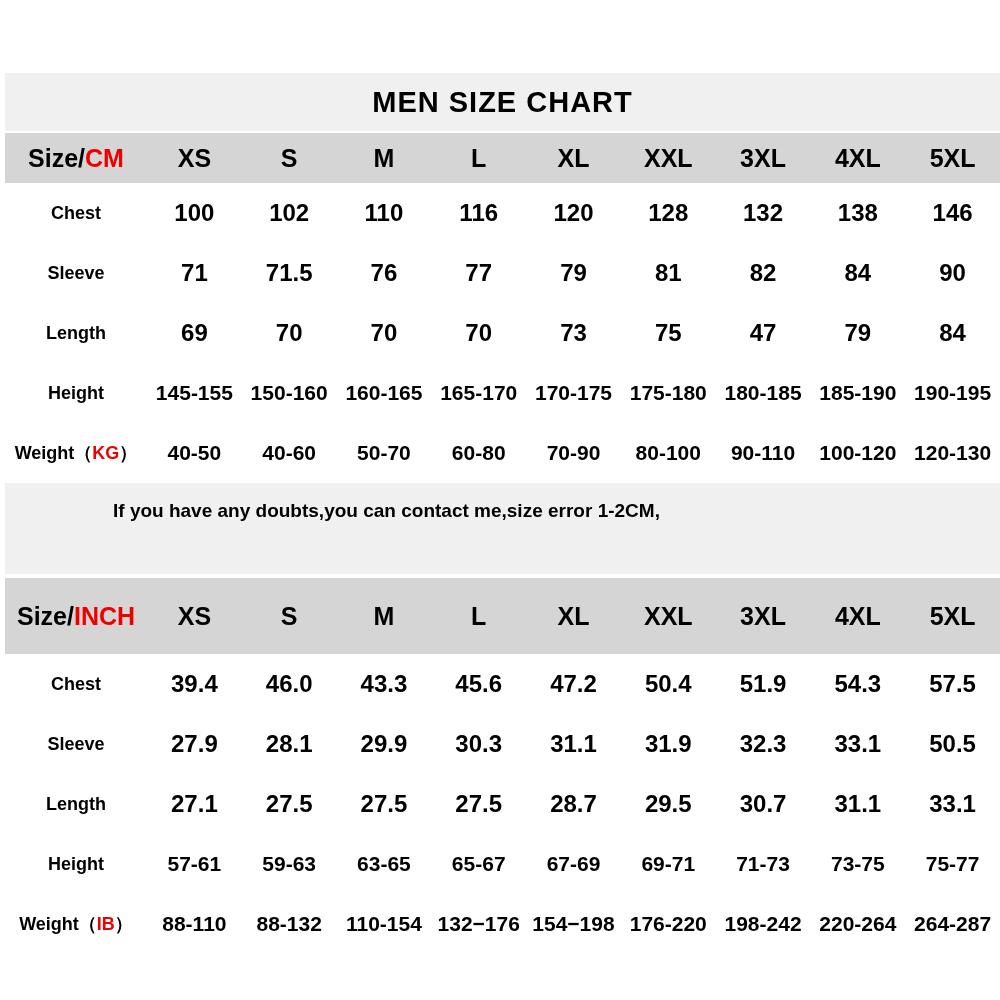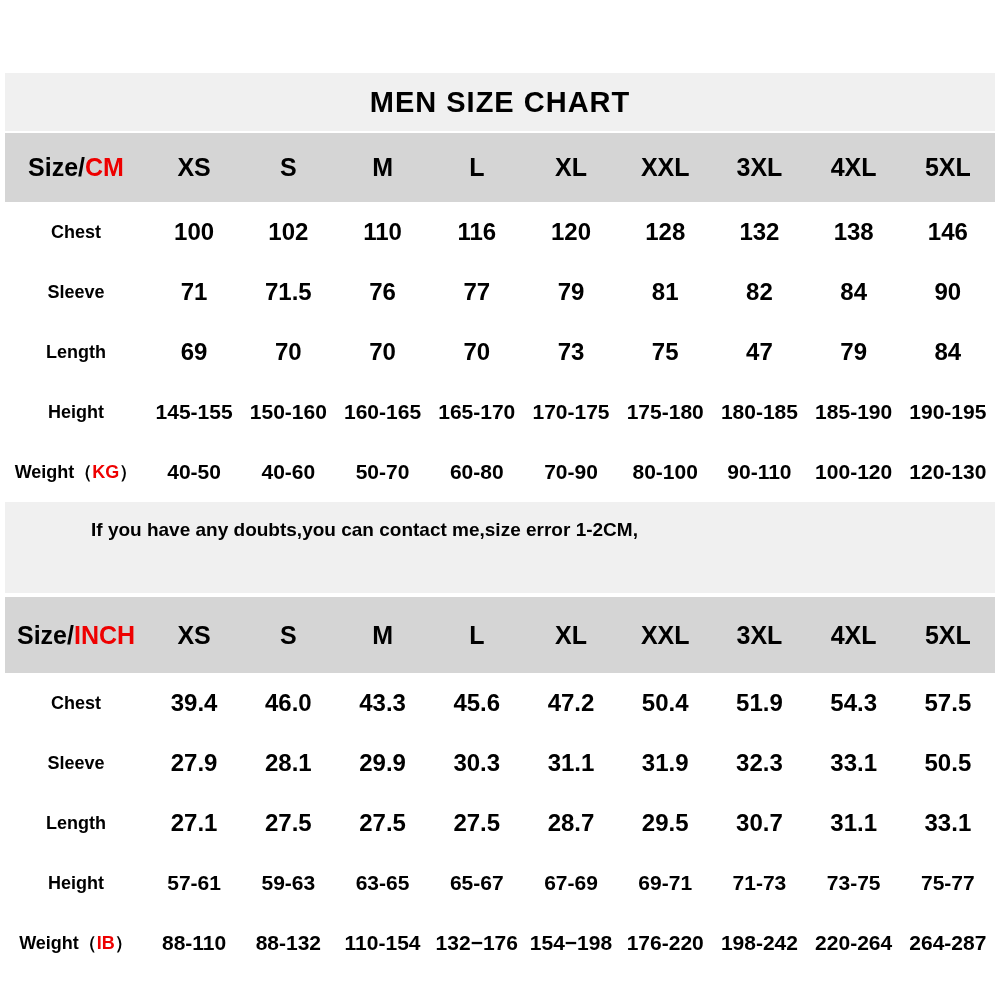--- a/index.html
+++ b/index.html
@@ -10,41 +10,40 @@
   body {
     width: 1000px;
     height: 1000px;
     font-family: "Liberation Sans", sans-serif;
     font-weight: bold;
     color: #000000;
     overflow: hidden;
   }
   .band {
     margin-left: 5px;
-    margin-right: 5px;
   }
   .title-banner {
     margin-top: 73px;
     margin-bottom: 2px;
     height: 58px;
     background: #f0f0f0;
     display: flex;
     align-items: center;
     justify-content: center;
     font-size: 29px;
     letter-spacing: 1px;
   }
   .grid-row {
     display: grid;
     grid-template-columns: 142px repeat(9, 1fr);
     align-items: center;
   }
   .header-row {
     background: #d5d5d5;
-    height: 69px;
+    height: 50px;
   }
   .header-row.tall {
     height: 76px;
   }
   .body-row {
     height: 60px;
     background: #ffffff;
   }
   .cell {
     text-align: center;
@@ -70,21 +69,21 @@
   }
   .note-block {
     height: 91px;
     background: #f0f0f0;
     margin-bottom: 4px;
     box-sizing: border-box;
     padding-top: 14px;
     font-size: 19px;
   }
   .note-line-1 {
-    padding-left: 86px;
+    padding-left: 108px;
     line-height: 28px;
   }
   .note-line-2 {
     padding-left: 221px;
     line-height: 28px;
   }
 </style>
 </head>
 <body>
 

